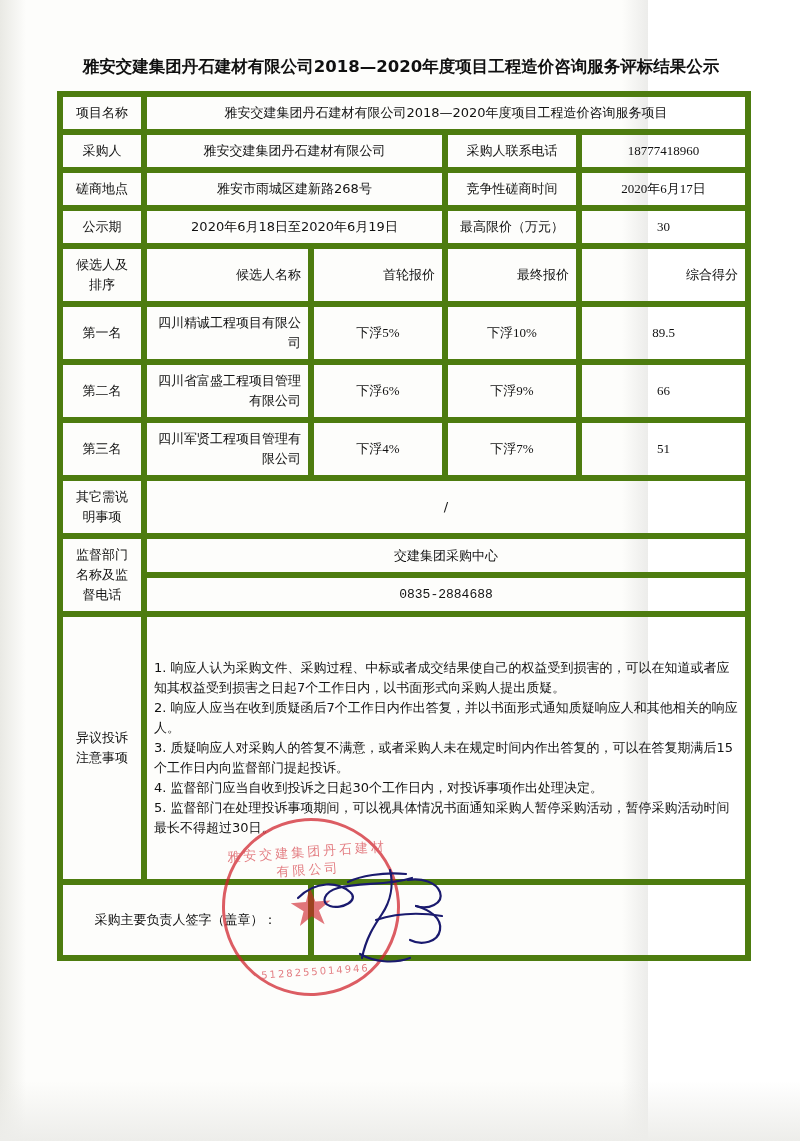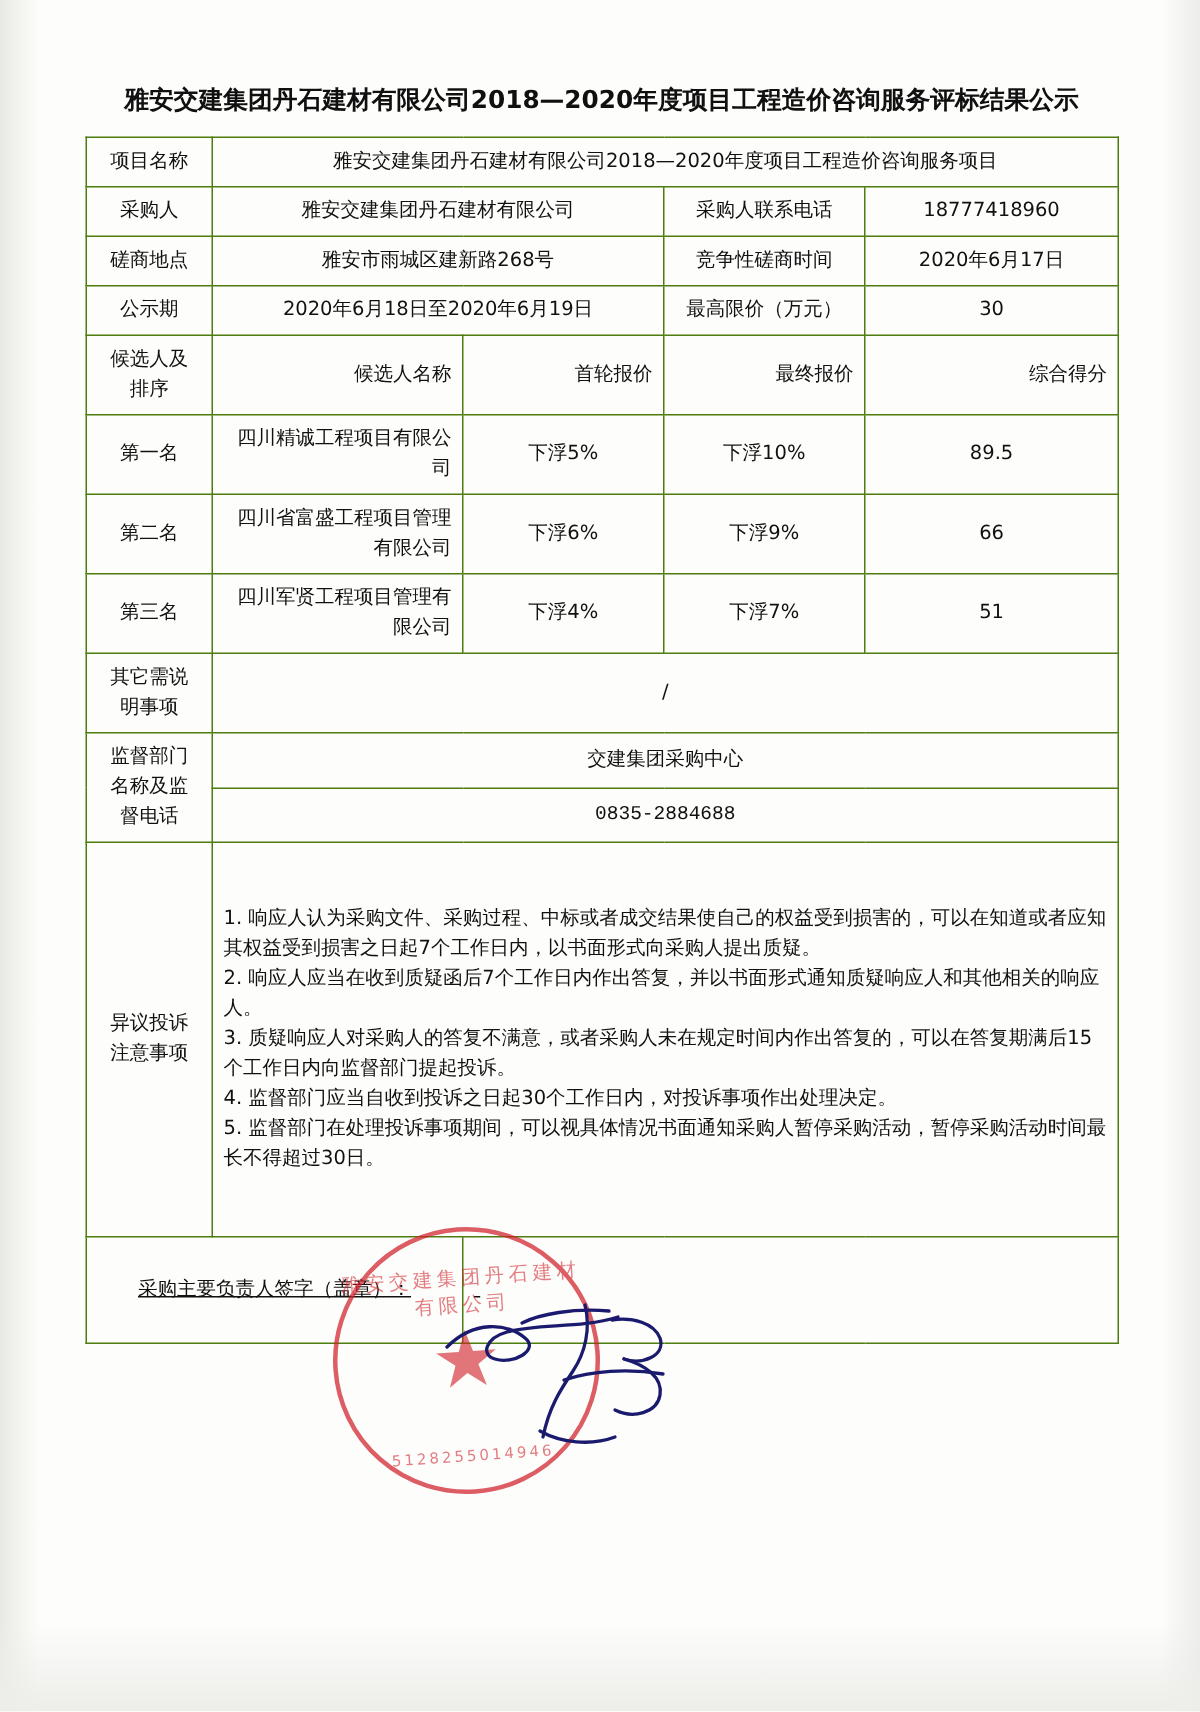--- a/index.html
+++ b/index.html
@@ -11,21 +11,21 @@
     width: 800px;
     height: 1141px;
     position: relative;
     font-family: "DejaVu Sans", "Liberation Sans", sans-serif;
     color: #111;
     overflow: hidden;
   }
   .page {
     position: absolute;
     left: 0; top: 0;
-    width: 800px;
+    width: 648px;
     height: 1141px;
     background: #fdfdfb;
   }
   
   .scan-edge-left {
     position: absolute; left: 0; top: 0; width: 26px; height: 1141px;
     background: linear-gradient(to right, #e9e9e4, #fdfdfb);
   }
   .scan-edge-right {
     position: absolute; right: 0; top: 0; width: 26px; height: 1141px;
@@ -53,36 +53,37 @@
     color: #101010;
     padding: 0 8px 10px 8px;
   }
 
   table.main {
     width: 688px;
     border-collapse: collapse;
     table-layout: fixed;
   }
   table.main td {
-    border: 1px solid #4d7c0f;
+    border: 6px solid #4d7c0f;
     font-size: 13px;
     line-height: 20px;
     padding: 6px 7px;
     vertical-align: middle;
     color: #111;
   }
   .lbl {
     text-align: center;
     white-space: pre-line;
   }
   .val {
     text-align: center;
   }
   .ctr {
     text-align: center;
+    font-family: Liberation Serif, serif;
   }
   .rank {
     text-align: center;
     font-size: 13px;
   }
   .hdr {
     text-align: right;
     font-size: 13px;
   }
   .cand-name {
@@ -112,21 +113,20 @@
     padding: 14px 10px 16px 12px;
     height: 250px;
     vertical-align: top;
   }
   .notes p {
     margin: 0;
     text-indent: 0;
   }
   .sign-row td {
     height: 58px;
-    text-decoration: underline;
   }
   .sign-label {
     text-align: center;
     font-size: 13px;
   }
 
   
   .seal {
     position: absolute;
     left: 222px;

